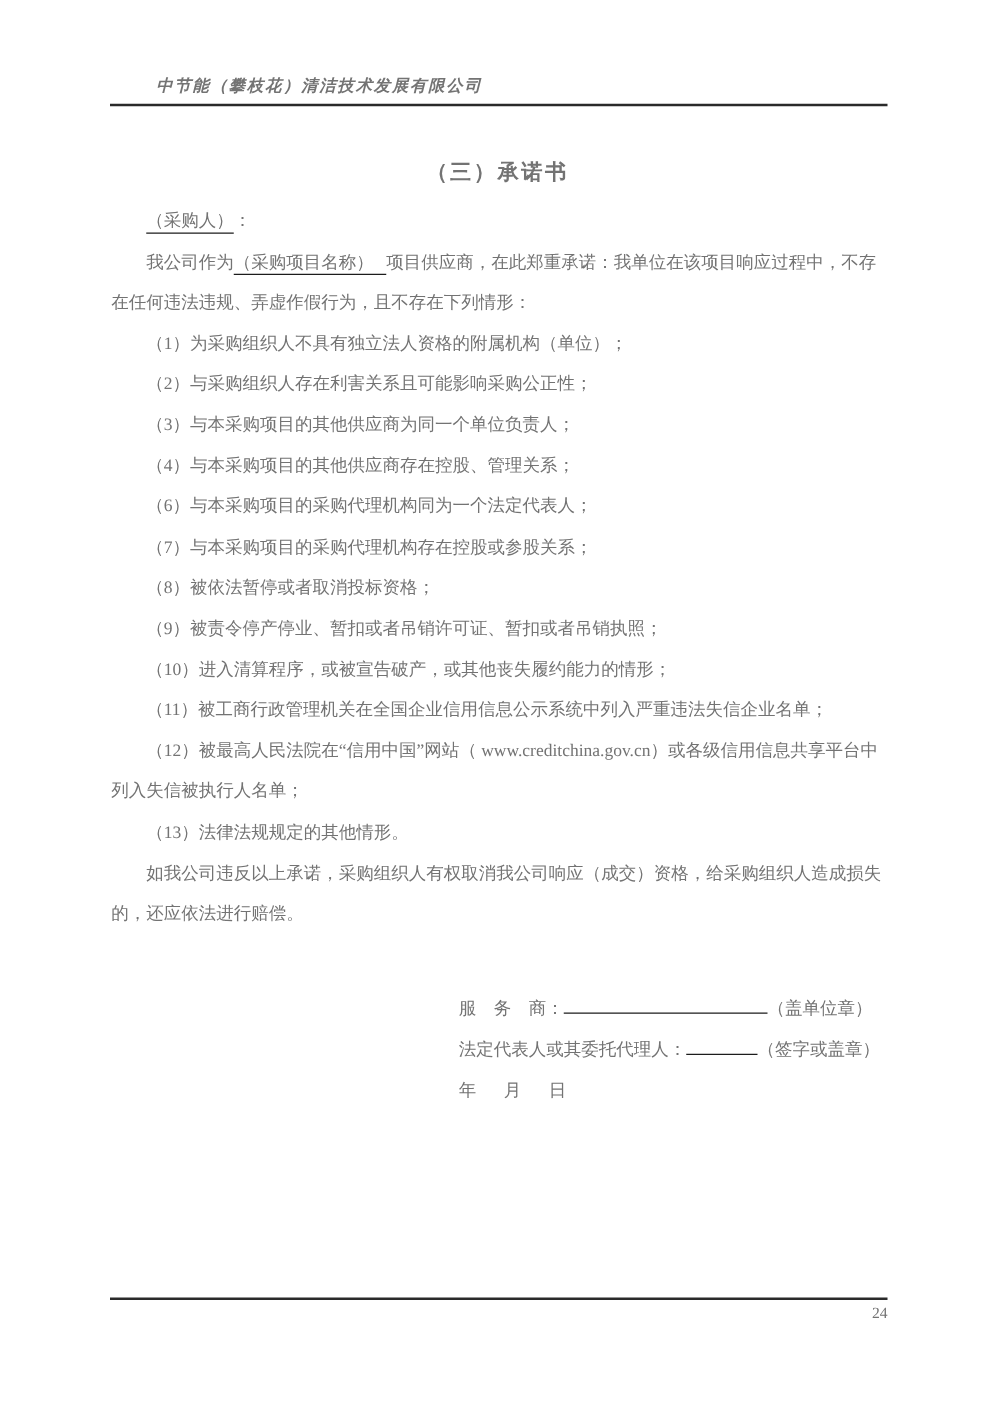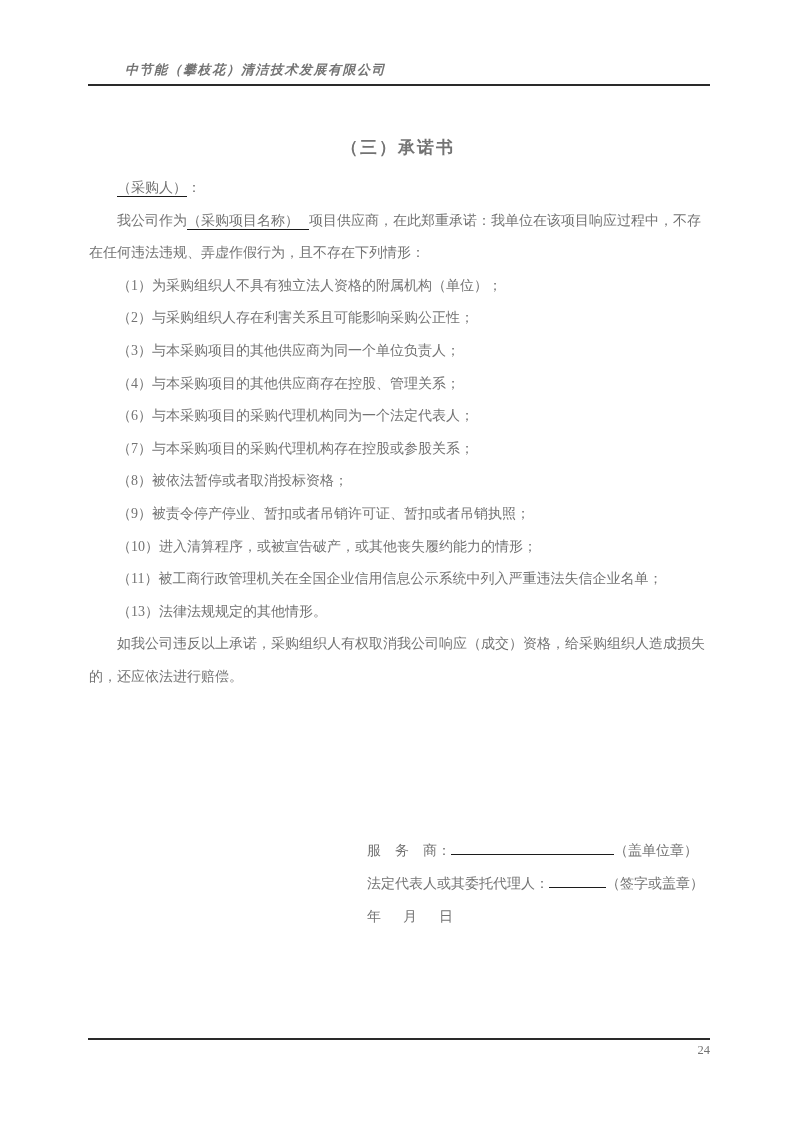--- a/index.html
+++ b/index.html
@@ -33,32 +33,32 @@
     width:618px;
     font-size:14px;
     line-height:32.6px;
   }
   .doc-title {
     font-size:17px;
     font-weight:bold;
     text-align:center;
     letter-spacing:2px;
     line-height:20px;
-    margin:20px 0 14px 0;
+    margin:10px 0 14px 0;
   }
   .content p { margin:0; }
   .indent { text-indent:2em; }
   .ul-text {
     border-bottom:1px solid #1c1c1c;
     padding-bottom:1px;
   }
   .ul-text.trail { padding-right:10px; }
   .signature {
     position:absolute;
-    left:367px; top:834px;
+    left:367px; top:791px;
     width:340px;
     font-size:14px;
     line-height:33px;
   }
   .sig-line { white-space:nowrap; }
   .blank {
     display:inline-block;
     border-bottom:1px solid #1c1c1c;
     height:14px;
     vertical-align:baseline;
@@ -95,20 +95,21 @@
     <p class="indent">（1）为采购组织人不具有独立法人资格的附属机构（单位）；</p>
     <p class="indent">（2）与采购组织人存在利害关系且可能影响采购公正性；</p>
     <p class="indent">（3）与本采购项目的其他供应商为同一个单位负责人；</p>
     <p class="indent">（4）与本采购项目的其他供应商存在控股、管理关系；</p>
     <p class="indent">（6）与本采购项目的采购代理机构同为一个法定代表人；</p>
     <p class="indent">（7）与本采购项目的采购代理机构存在控股或参股关系；</p>
     <p class="indent">（8）被依法暂停或者取消投标资格；</p>
     <p class="indent">（9）被责令停产停业、暂扣或者吊销许可证、暂扣或者吊销执照；</p>
     <p class="indent">（10）进入清算程序，或被宣告破产，或其他丧失履约能力的情形；</p>
     <p class="indent">（11）被工商行政管理机关在全国企业信用信息公示系统中列入严重违法失信企业名单；</p>
+    <p class="indent">（12）被最高人民法院在“信用中国”网站（ www.creditchina.gov.cn）或各级信用信息共享平台中列入失信被执行人名单；</p>
     <p class="indent">（13）法律法规规定的其他情形。</p>
 
     <p class="indent">如我公司违反以上承诺，采购组织人有权取消我公司响应（成交）资格，给采购组织人造成损失的，还应依法进行赔偿。</p>
   </div>
 
   <div class="signature">
     <p class="sig-line"><span>服　务　商：</span><span class="blank supplier"></span><span>（盖单位章）</span></p>
 
     <p class="sig-line"><span>法定代表人或其委托代理人：</span><span class="blank rep"></span><span>（签字或盖章）</span></p>
 

